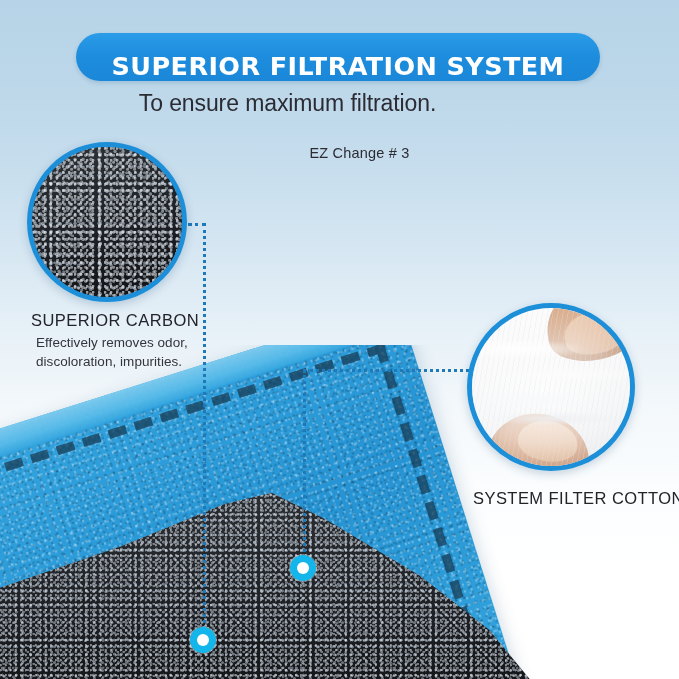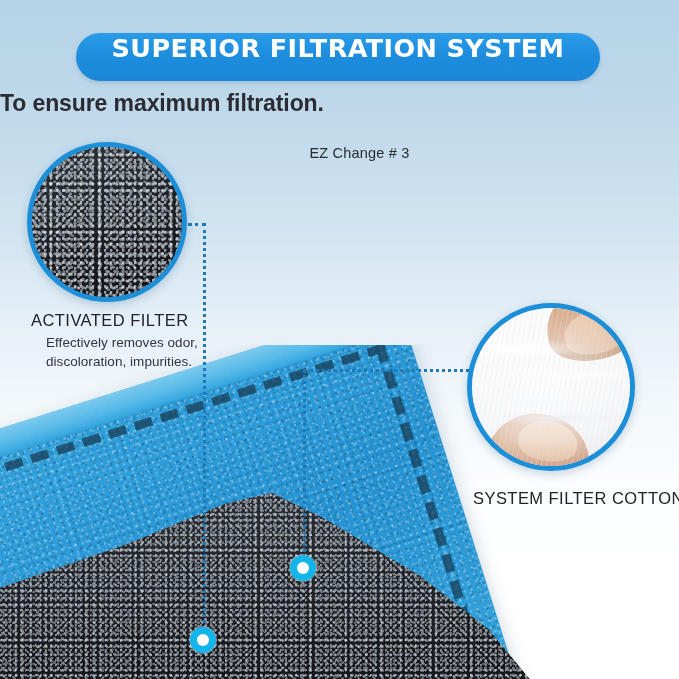--- a/index.html
+++ b/index.html
@@ -28,38 +28,38 @@
   }
 
   
   .title-badge {
     position:absolute;
     left:76px; top:33px;
     width:524px; height:48px;
     border-radius:24px;
     background: linear-gradient(180deg, #2a9ce8 0%, #1e8ddd 45%, #1b87d8 100%);
     box-shadow: 0 2px 4px rgba(20,80,130,0.18);
-    display:flex; align-items:flex-start; justify-content:center;
+    display:flex; align-items:flex-end; justify-content:center;
   }
   .title-badge span {
     color:#ffffff;
     font-size:25.5px;
     font-weight:bold;
     letter-spacing:0.4px;
     white-space:nowrap;
     font-family:"DejaVu Sans", sans-serif;
   }
 
   .subtitle {
     position:absolute;
     left:0; top:90px; width:575px;
-    text-align:left;
+    text-align:center;
     color:#2b2b33;
     font-size:23px;
-    font-weight:700;
+    font-weight:400;
     letter-spacing:-0.1px;
   }
 
   .ez-label {
     position:absolute;
     left:0; top:145px; width:679px;
     text-align:center;
     color:#2c2c34;
     font-size:14.5px;
     letter-spacing:0.2px;
@@ -213,21 +213,21 @@
     white-space:nowrap;
   }
   .callout-desc {
     position:absolute;
     color:#34343c;
     font-size:13.5px;
     line-height:19px;
     letter-spacing:0.05px;
   }
   .carbon-title { left:31px; top:311px; }
-  .carbon-desc  { left:46px; top:333px; width:220px; }
+  .carbon-desc  { left:36px; top:333px; width:220px; }
   .cotton-title { left:473px; top:489px; }
   .cotton-desc  { left:473px; top:511px; width:200px; }
 
   
   .conn { position:absolute; }
   .conn-h {
     border-top:3px dotted #1e79b8;
     height:0;
   }
   .conn-v {
@@ -282,21 +282,21 @@
 
   <div class="conn conn-h c1h"></div>
   <div class="conn conn-v c1v"></div>
   <div class="conn conn-h c2h"></div>
   <div class="conn conn-v c2v"></div>
 
   <div class="marker marker-carbon"></div>
   <div class="marker marker-cotton"></div>
 
   <div class="lens lens-carbon"></div>
-  <div class="callout-title carbon-title">ACTIVATED FILTER</div>
+  <div class="callout-title carbon-title">SUPERIOR CARBON</div>
   <div class="callout-desc carbon-desc">Effectively removes odor, discoloration, impurities.</div>
 
   <div class="lens lens-cotton">
     <div class="finger-a"></div>
     <div class="finger-b"></div>
     <div class="cotton-veil"></div>
     <div class="cotton-fibre"></div>
   </div>
   <div class="callout-title cotton-title">SYSTEM FILTER COTTON</div>
 

